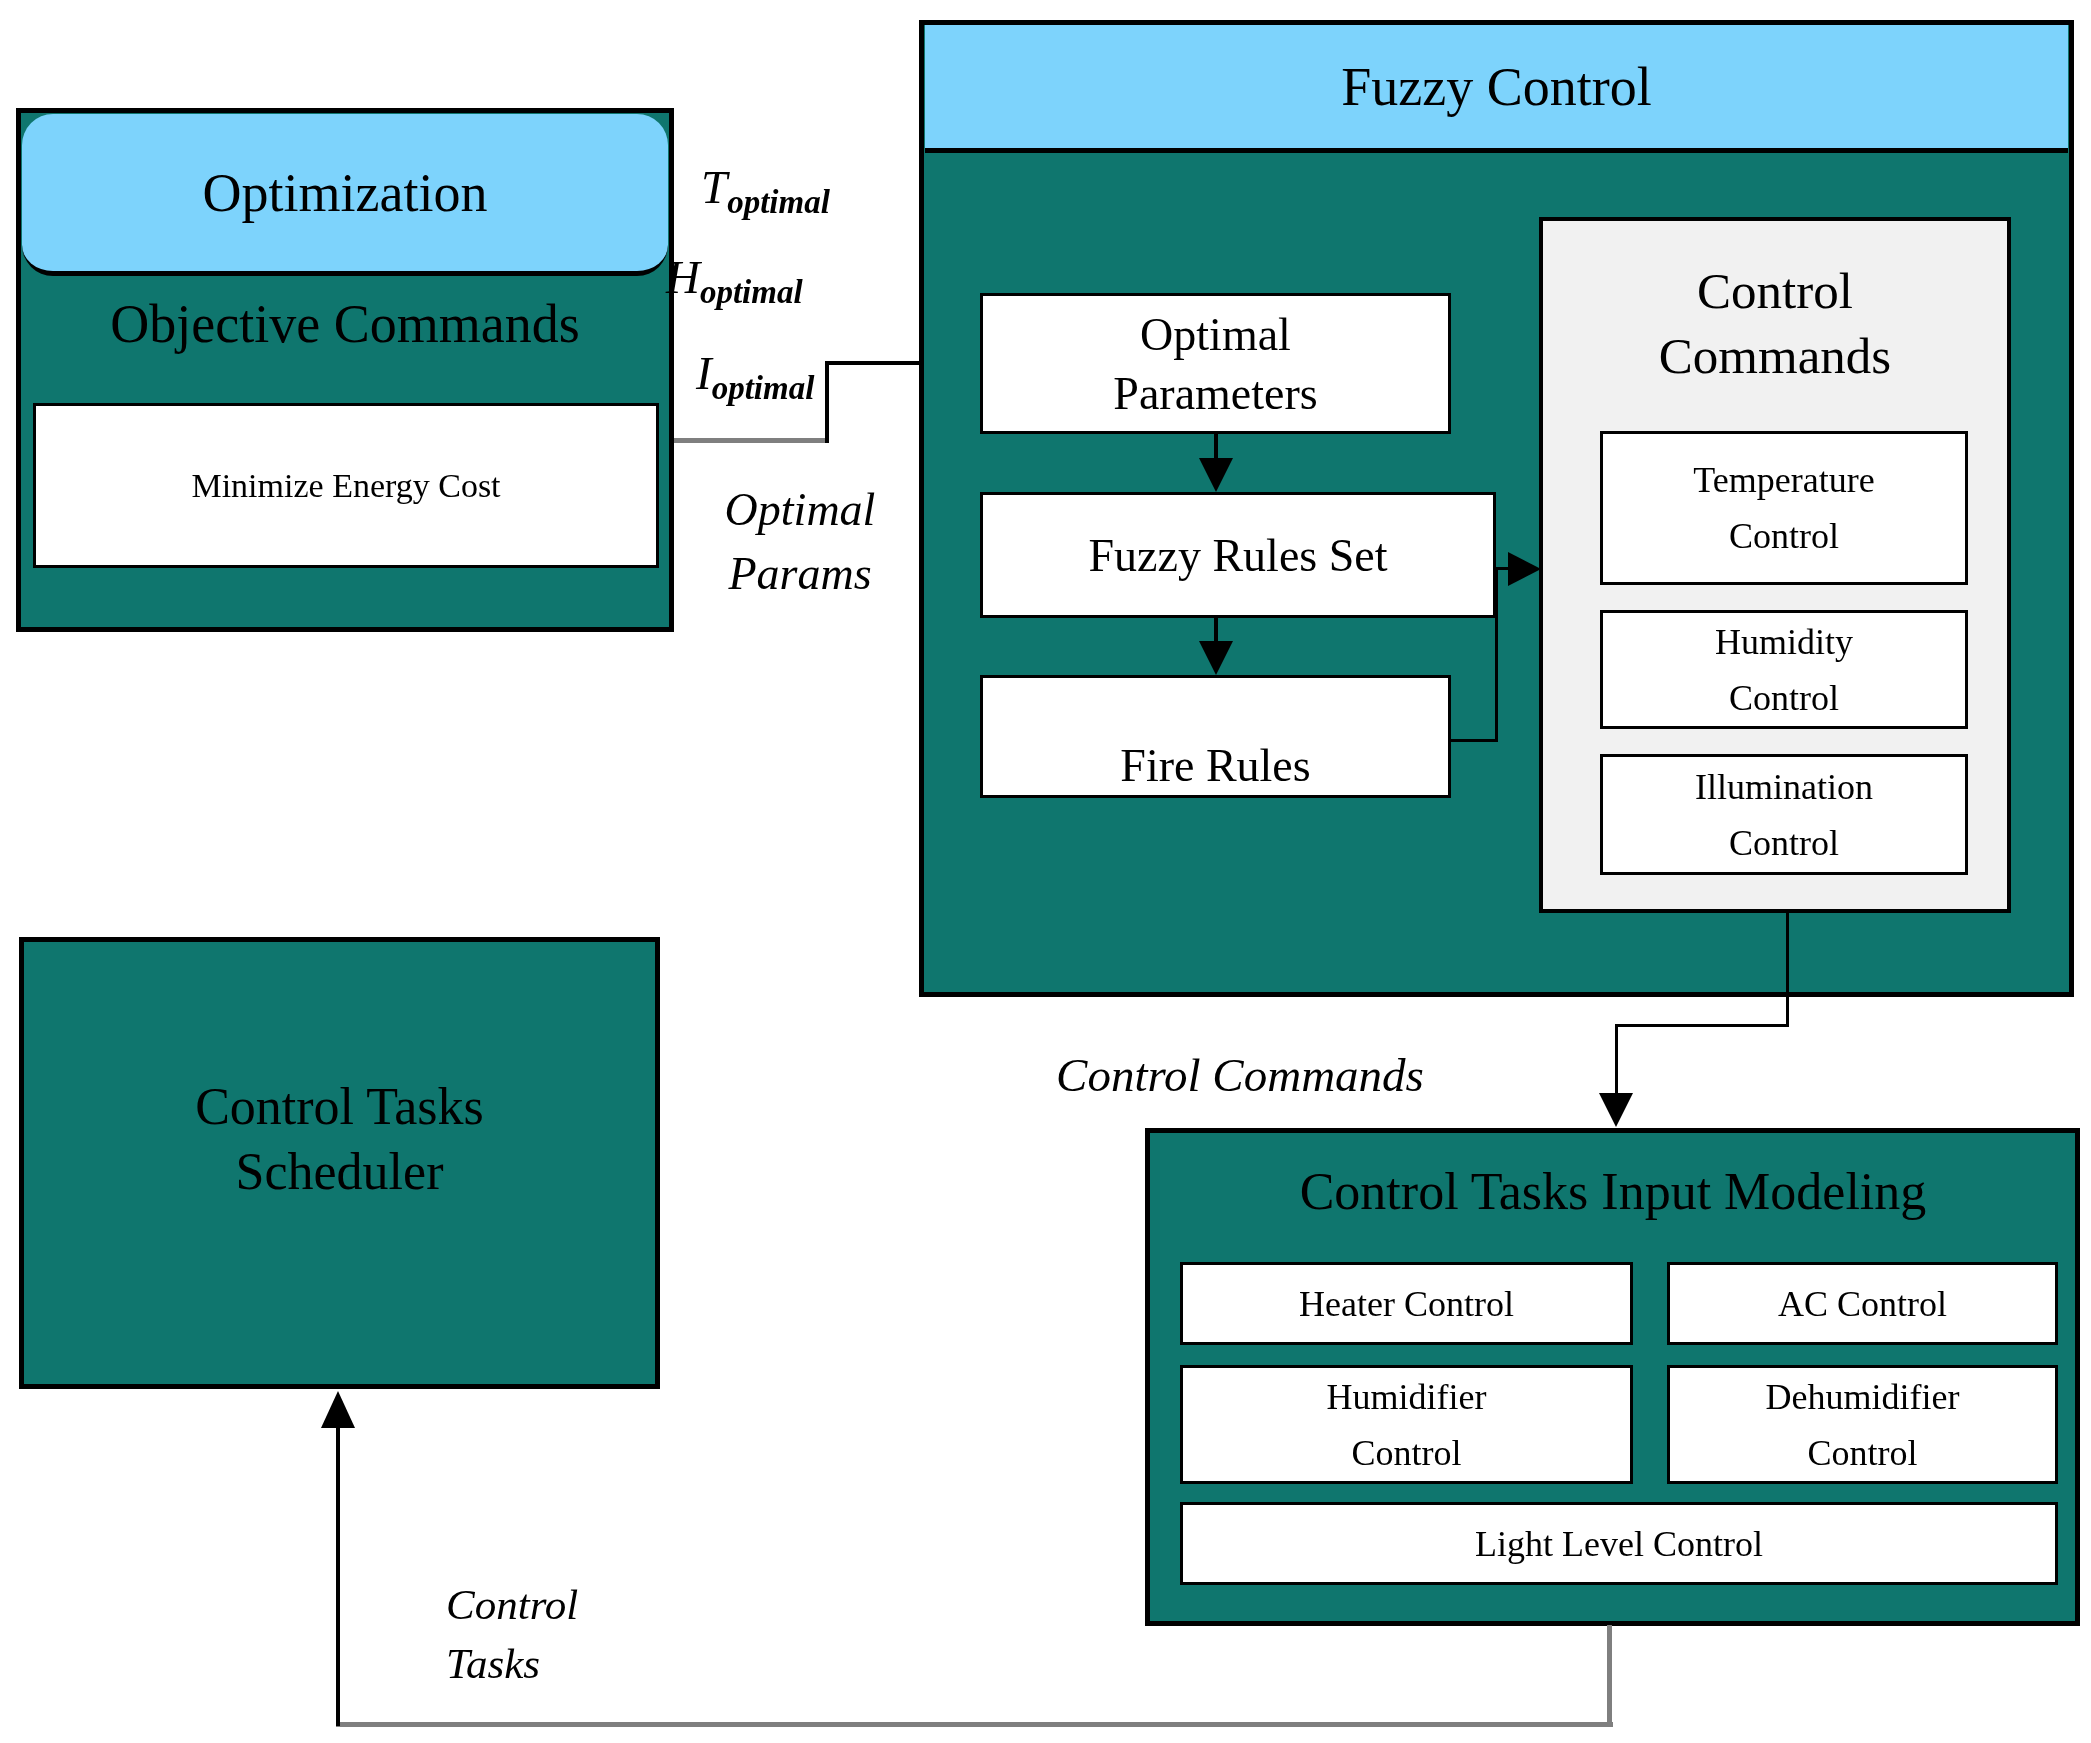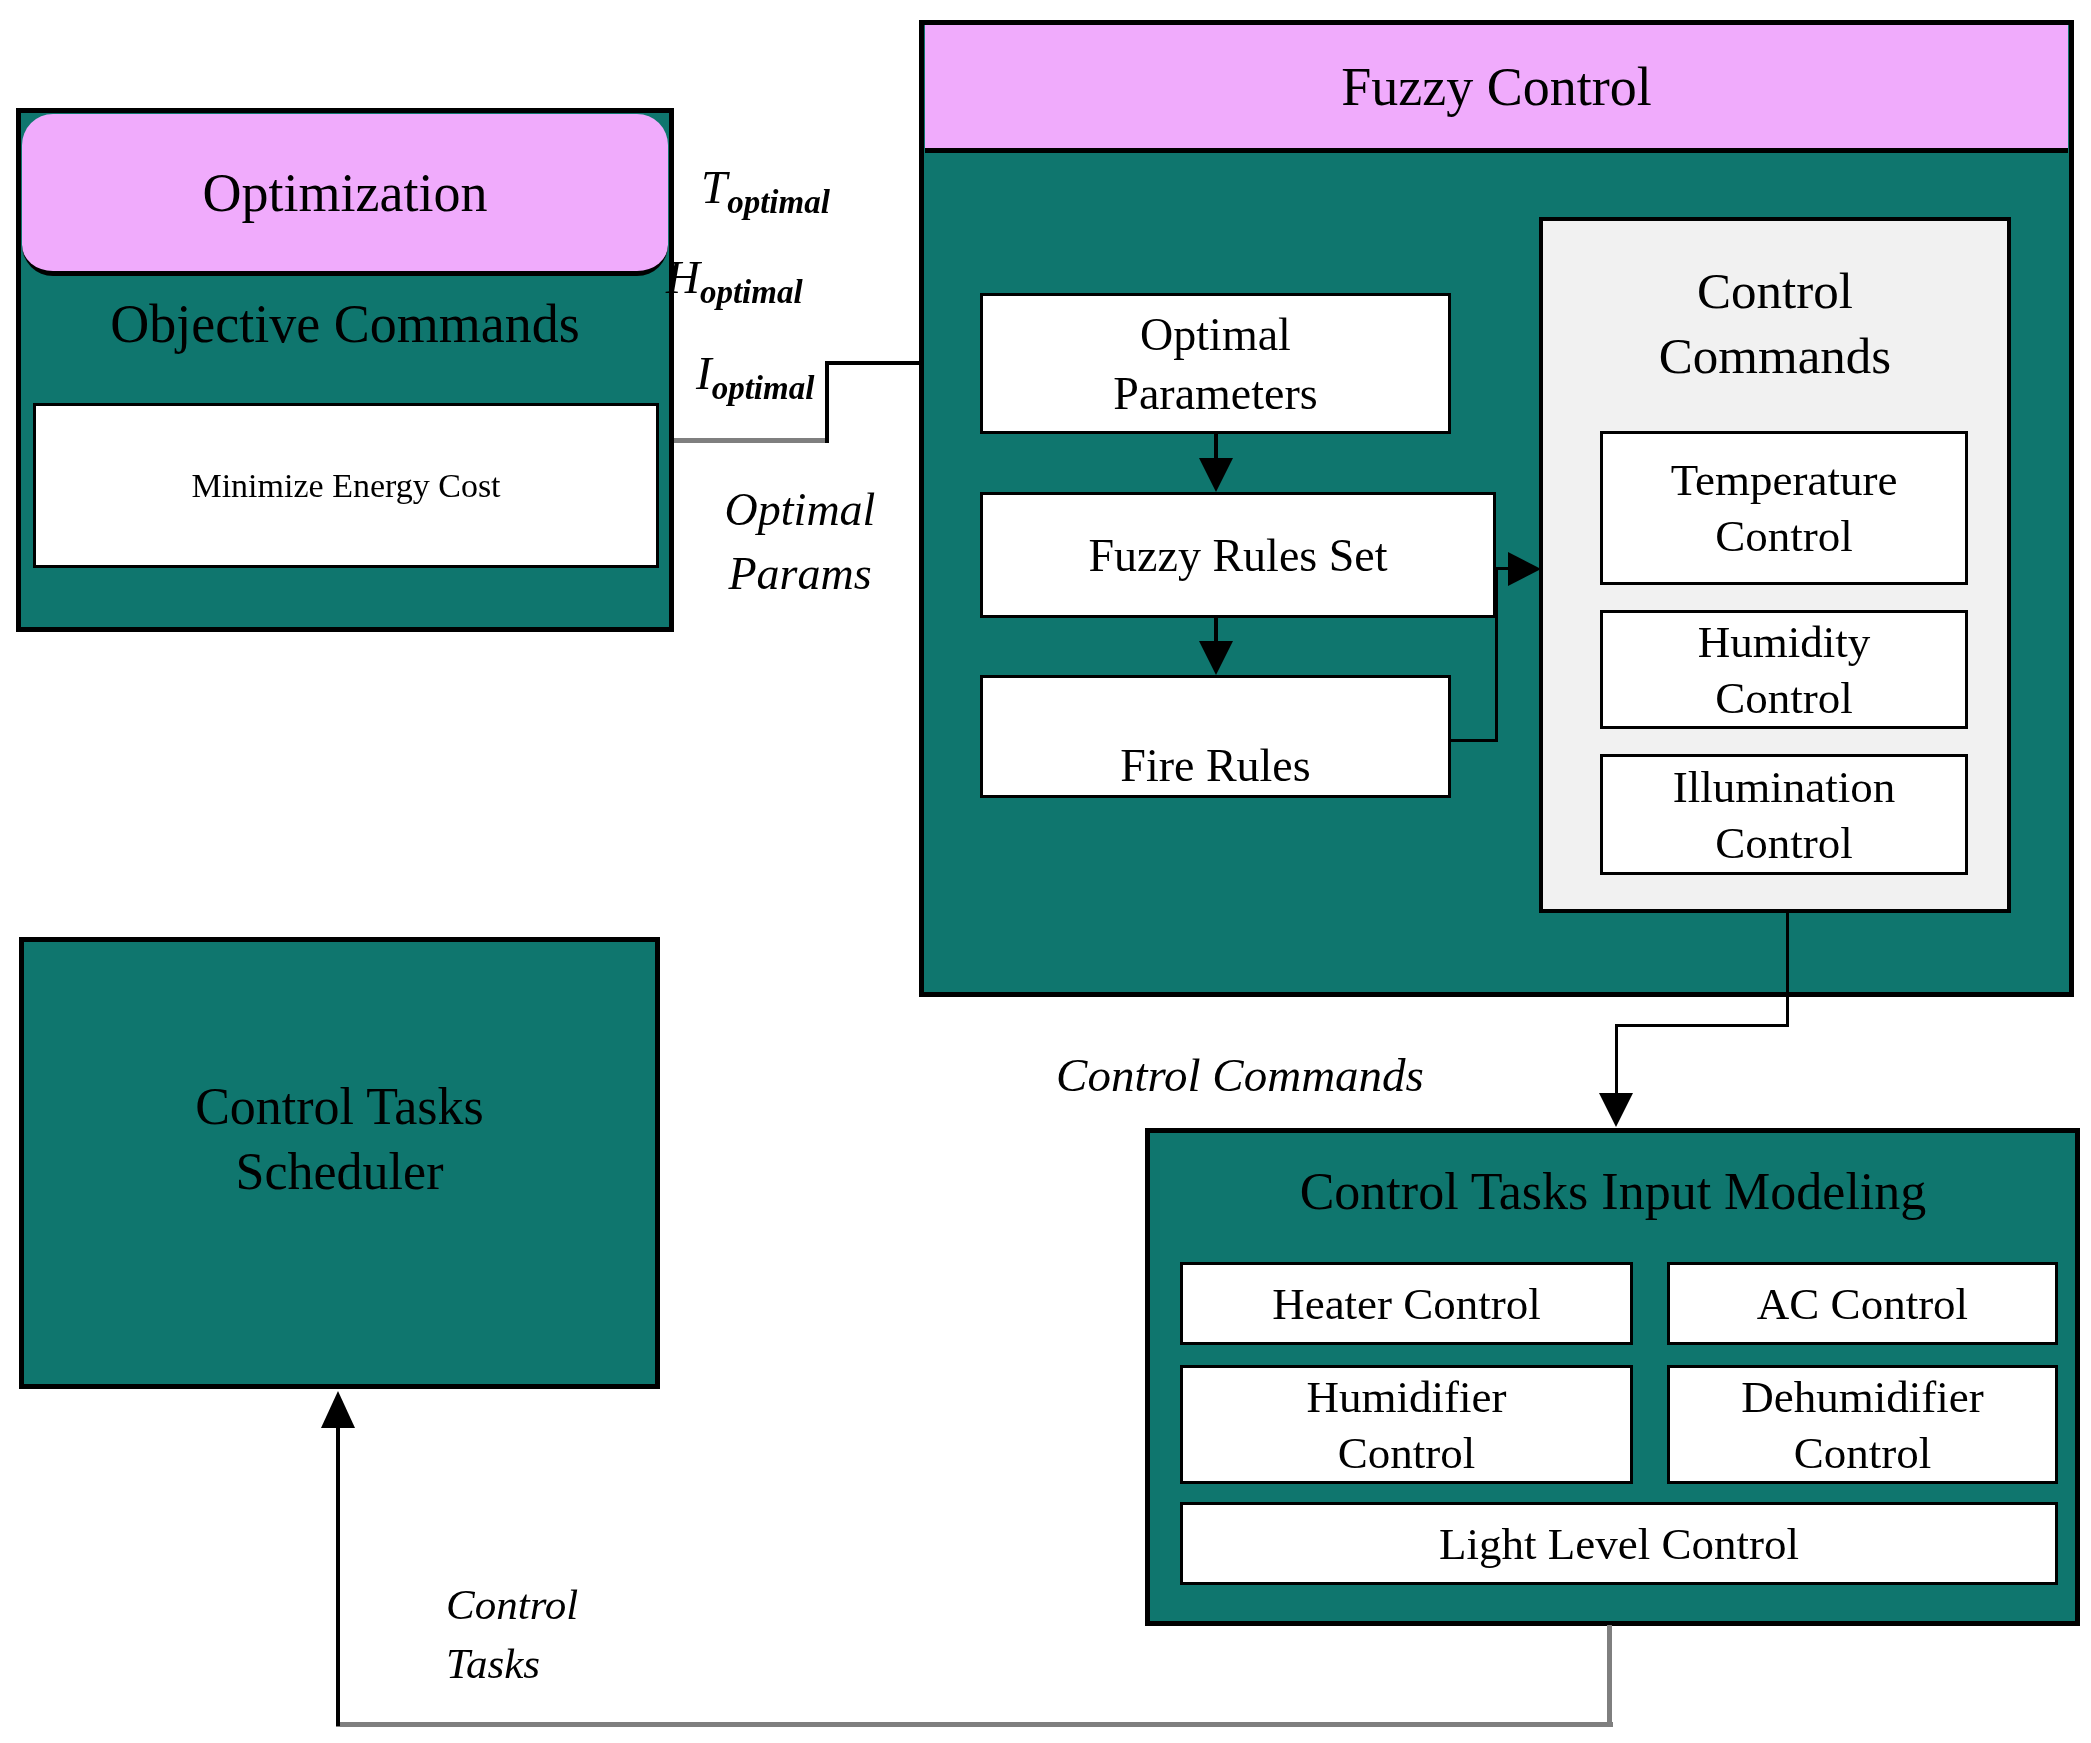--- a/index.html
+++ b/index.html
@@ -11,29 +11,29 @@
     color:#000;
     overflow:hidden;
   }
   .abs{position:absolute;box-sizing:border-box;}
   .flexc{display:flex;align-items:center;justify-content:center;text-align:center;}
   .flexcol{display:flex;flex-direction:column;align-items:center;justify-content:center;text-align:center;}
 
   
   .outer{border:5.7px solid #000;}
   .graybg{background:#0f766e;}
-  .whitebg{background:#f0abfc;}
+  .whitebg{background:#7dd3fc;}
 
   
   .wbox{background:#ffffff;border:3.3px solid #000;}
 
   .title-lg{font-size:54px;}
   .title-md{font-size:34px;}
   .label-md{font-size:46px;line-height:59px;}
-  .label-sm{font-size:45px;line-height:56px;}
+  .label-sm{font-size:36px;line-height:56px;}
 
   .ital{font-style:italic;}
   .sig{font-size:47px;font-style:italic;}
   .sig sub{font-size:33px;font-weight:bold;line-height:0;}
 
   
   .hline,.vline{background:#000;}
   .grayline{background:#7f7f7f;}
 
   .ah-right{width:0;height:0;border-top:17px solid transparent;border-bottom:17px solid transparent;border-left:33px solid #000;}

